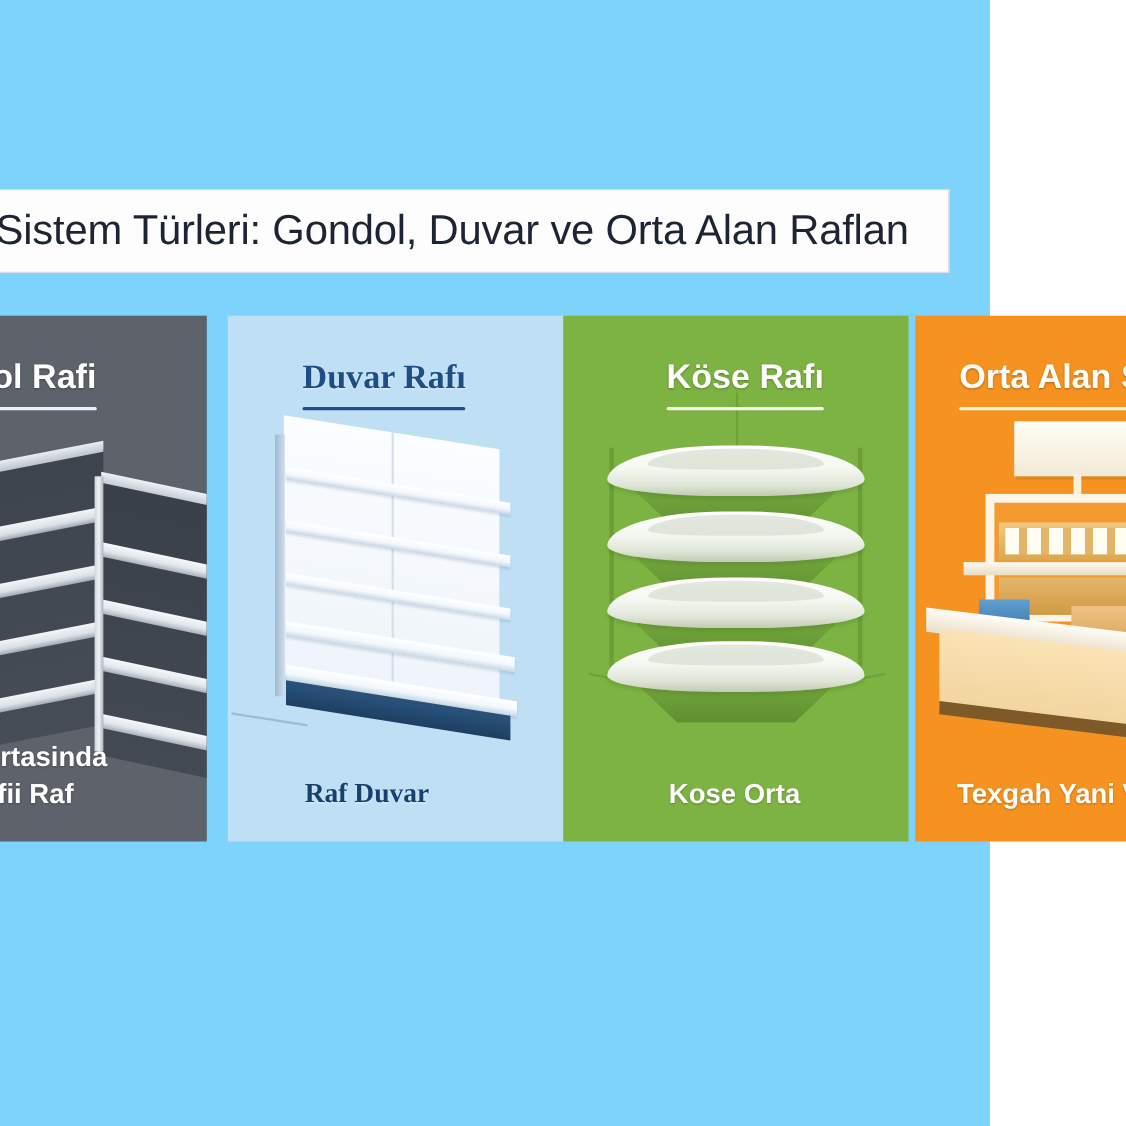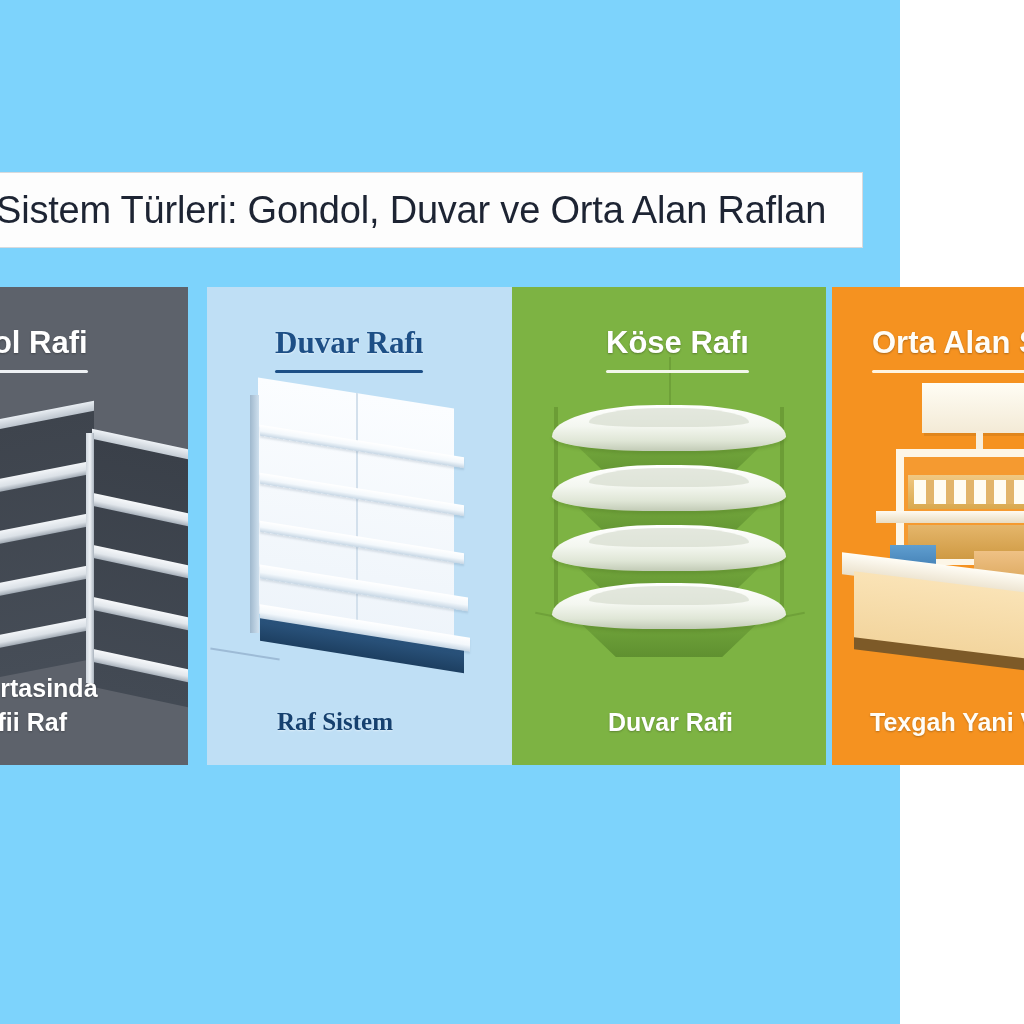--- a/index.html
+++ b/index.html
@@ -286,21 +286,21 @@
       <div class="d-shelf" style="left:20px; top:152px; width:204px;"></div>
       <div class="d-shelf" style="left:20px; top:196px; width:208px; height:14px;"></div>
       <div class="d-shelf" style="left:20px; top:236px; width:210px; height:14px;"></div>
       <div class="d-floor"></div>
     </div>
     <div class="panel-head">
       <span>Duvar Rafı</span>
       <span class="rule"></span>
     </div>
     <div class="panel-caption">
-      <span class="cap-l2">Raf Sistem</span>
+      <span class="cap-l2">Raf Duvar</span>
     </div>
   </div>
 
   <div class="panel" id="panel-kose">
     <div class="art" id="art-kose">
       <div class="k-wallline"></div>
       <div class="k-floorL"></div>
       <div class="k-floorR"></div>
       <div class="k-postL"></div>
       <div class="k-postR"></div>
@@ -311,21 +311,21 @@
       <div class="k-riser" style="top:196px"></div>
       <div class="k-shelf" style="top:158px"></div>
       <div class="k-riser" style="top:250px"></div>
       <div class="k-shelf" style="top:216px"></div>
     </div>
     <div class="panel-head">
       <span>Köse Rafı</span>
       <span class="rule"></span>
     </div>
     <div class="panel-caption">
-      <span class="cap-l2">Duvar Rafi</span>
+      <span class="cap-l2">Kose Orta</span>
     </div>
   </div>
 
   <div class="panel" id="panel-orta">
     <div class="art" id="art-orta">
       <div class="o-sign"></div>
       <div class="o-sign-post"></div>
       <div class="o-frame"></div>
       <div class="o-row"></div>
       <div class="o-shelf-mid"></div>

